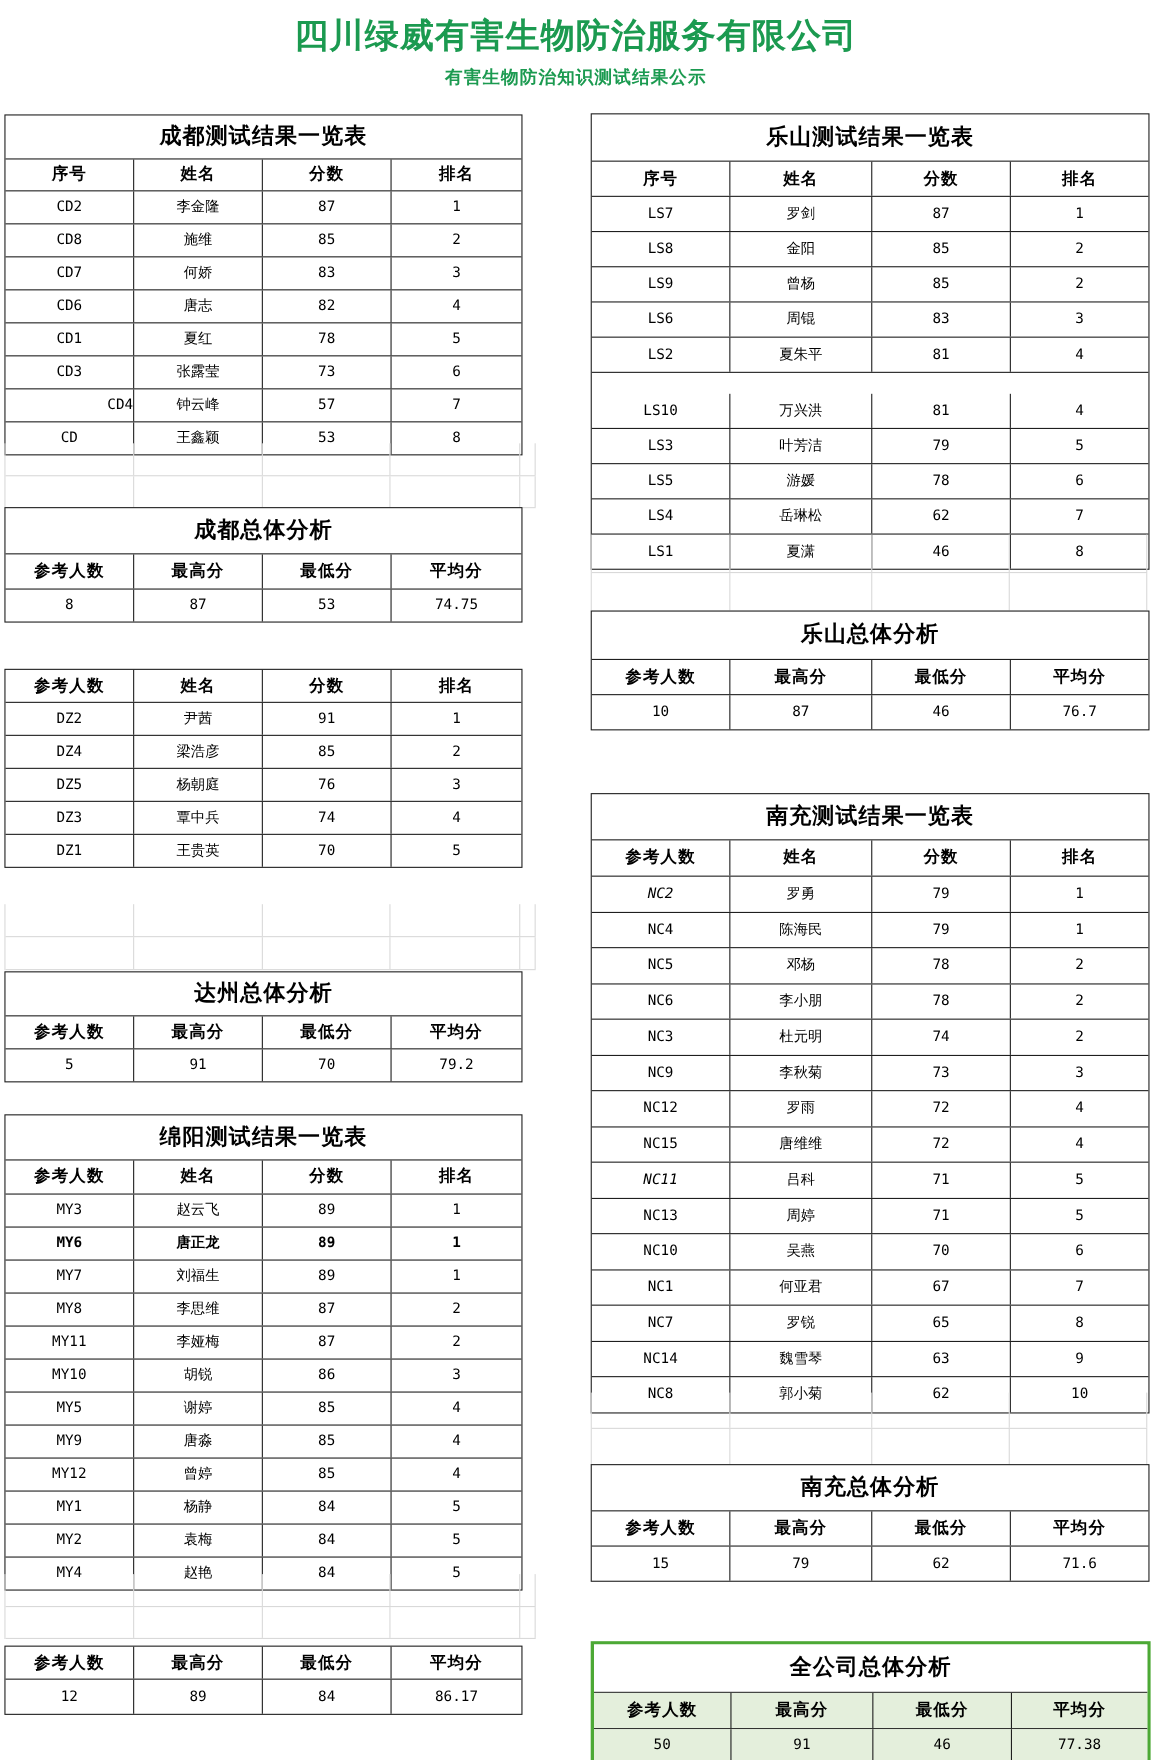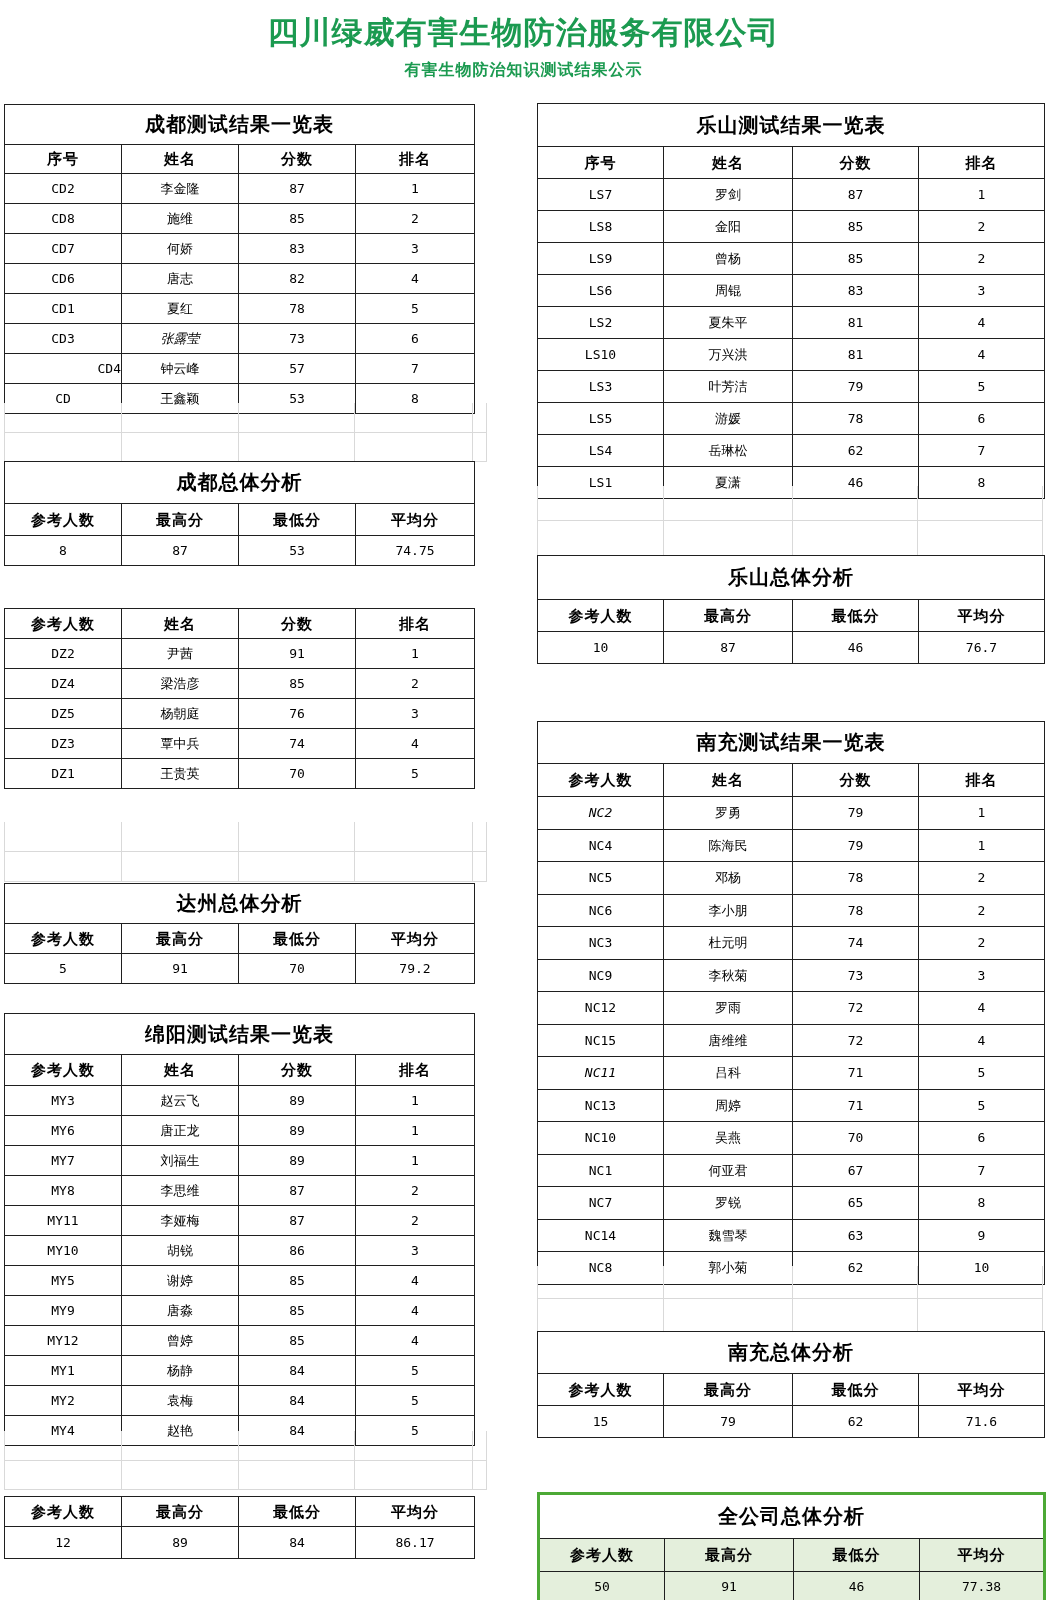--- a/index.html
+++ b/index.html
@@ -81,21 +81,21 @@
         <div class="t-cell" style="width: 118px;">4</div>
       </div>
       <div class="t-row" style="line-height: 29px; height: 29px;">
         <div class="t-cell" style="width: 117px;">CD1</div>
         <div class="t-cell" style="width: 117px;">夏红</div>
         <div class="t-cell" style="width: 117px;">78</div>
         <div class="t-cell" style="width: 118px;">5</div>
       </div>
       <div class="t-row" style="line-height: 29px; height: 29px;">
         <div class="t-cell" style="width: 117px;">CD3</div>
-        <div class="t-cell" style="width: 117px; font-style: italic;">张露莹</div>
+        <div class="t-cell" style="width: 117px;">张露莹</div>
         <div class="t-cell" style="width: 117px;">73</div>
         <div class="t-cell" style="width: 118px;">6</div>
       </div>
       <div class="t-row" style="line-height: 29px; height: 29px;">
         <div class="t-cell" style="width: 117px; text-align: right;">CD4</div>
         <div class="t-cell" style="width: 117px;">钟云峰</div>
         <div class="t-cell" style="width: 117px;">57</div>
         <div class="t-cell" style="width: 118px;">7</div>
       </div>
       <div class="t-row last" style="line-height: 29px; height: 29px;">
@@ -214,21 +214,21 @@
         <div class="t-cell" style="width: 117px;">姓名</div>
         <div class="t-cell" style="width: 117px;">分数</div>
         <div class="t-cell" style="width: 118px;">排名</div>
       </div>
       <div class="t-row" style="line-height: 29px; height: 29px;">
         <div class="t-cell" style="width: 117px;">MY3</div>
         <div class="t-cell" style="width: 117px;">赵云飞</div>
         <div class="t-cell" style="width: 117px;">89</div>
         <div class="t-cell" style="width: 118px;">1</div>
       </div>
-      <div class="t-row" style="line-height: 29px; height: 29px;">
+      <div class="t-row" style="line-height: 29px; height: 29px; font-weight: bold;">
         <div class="t-cell" style="width: 117px;">MY6</div>
         <div class="t-cell" style="width: 117px;">唐正龙</div>
         <div class="t-cell" style="width: 117px;">89</div>
         <div class="t-cell" style="width: 118px;">1</div>
       </div>
       <div class="t-row" style="line-height: 29px; height: 29px;">
         <div class="t-cell" style="width: 117px;">MY7</div>
         <div class="t-cell" style="width: 117px;">刘福生</div>
         <div class="t-cell" style="width: 117px;">89</div>
         <div class="t-cell" style="width: 118px;">1</div>
@@ -350,21 +350,21 @@
         <div class="t-cell" style="width: 129px;">周锟</div>
         <div class="t-cell" style="width: 126px;">83</div>
         <div class="t-cell" style="width: 125px;">3</div>
       </div>
       <div class="t-row" style="line-height: 31px; height: 31px;">
         <div class="t-cell" style="width: 126px;">LS2</div>
         <div class="t-cell" style="width: 129px;">夏朱平</div>
         <div class="t-cell" style="width: 126px;">81</div>
         <div class="t-cell" style="width: 125px;">4</div>
       </div>
-      <div class="t-row" style="line-height: 31px; height: 31px;">
+      <div class="t-row" style="line-height: 31px; height: 31px; margin-top: 19px;">
         <div class="t-cell" style="width: 126px;">LS10</div>
         <div class="t-cell" style="width: 129px;">万兴洪</div>
         <div class="t-cell" style="width: 126px;">81</div>
         <div class="t-cell" style="width: 125px;">4</div>
       </div>
       <div class="t-row" style="line-height: 31px; height: 31px;">
         <div class="t-cell" style="width: 126px;">LS3</div>
         <div class="t-cell" style="width: 129px;">叶芳洁</div>
         <div class="t-cell" style="width: 126px;">79</div>
         <div class="t-cell" style="width: 125px;">5</div>

